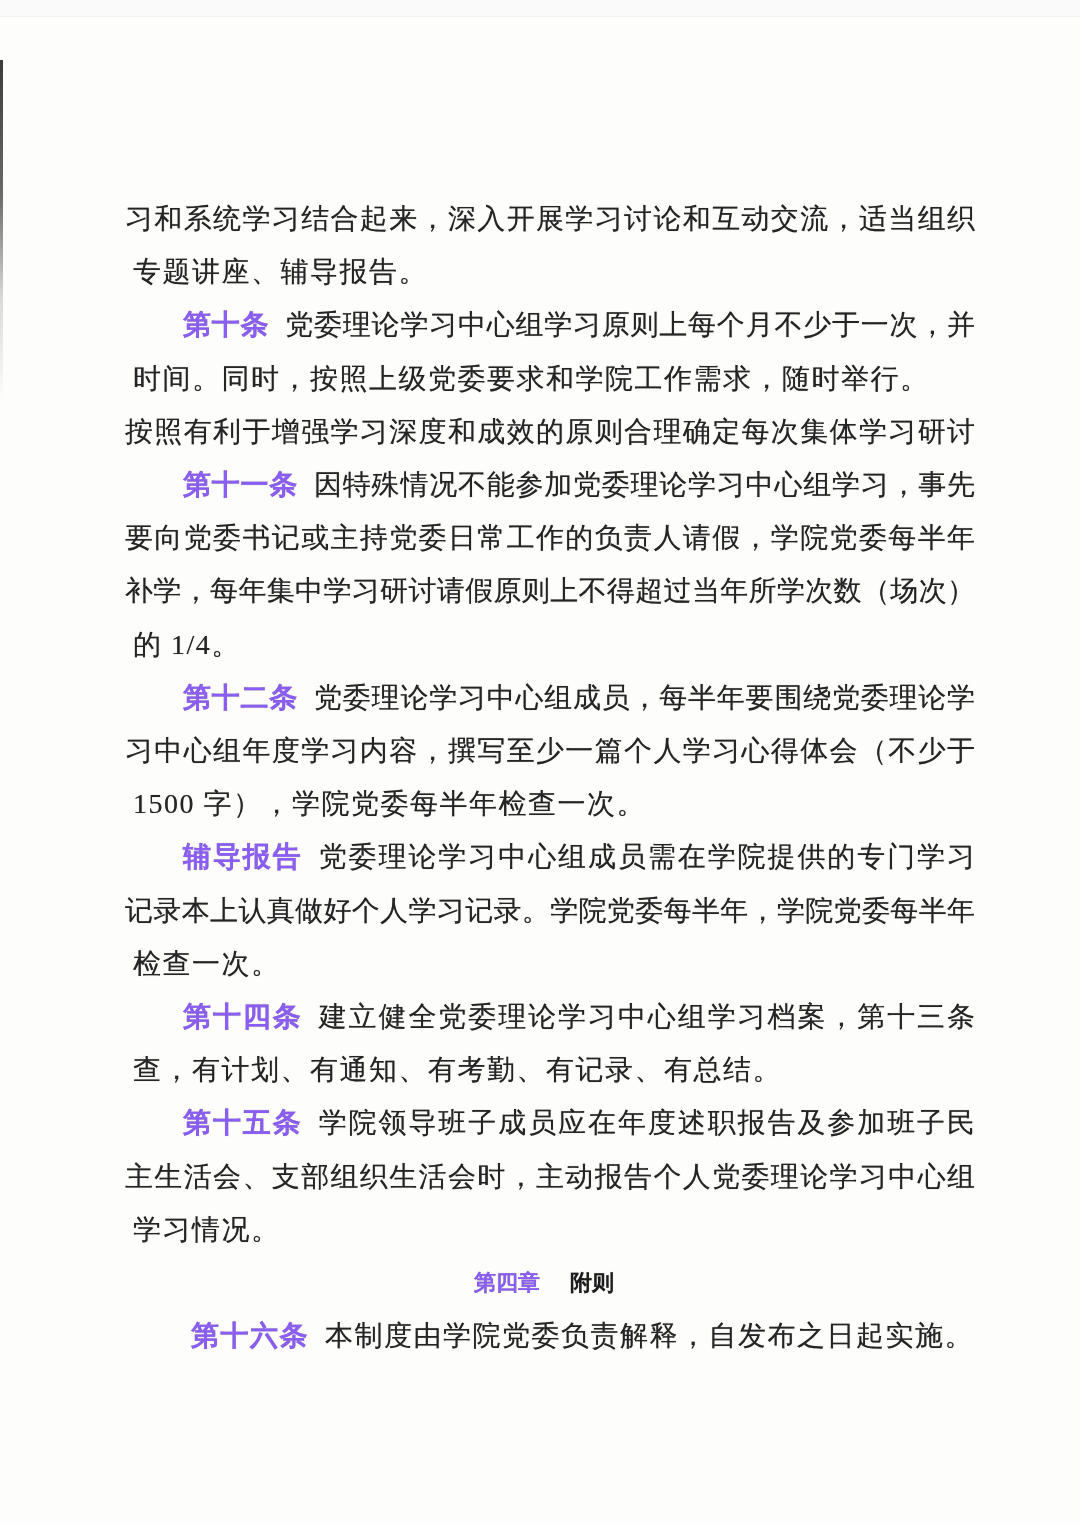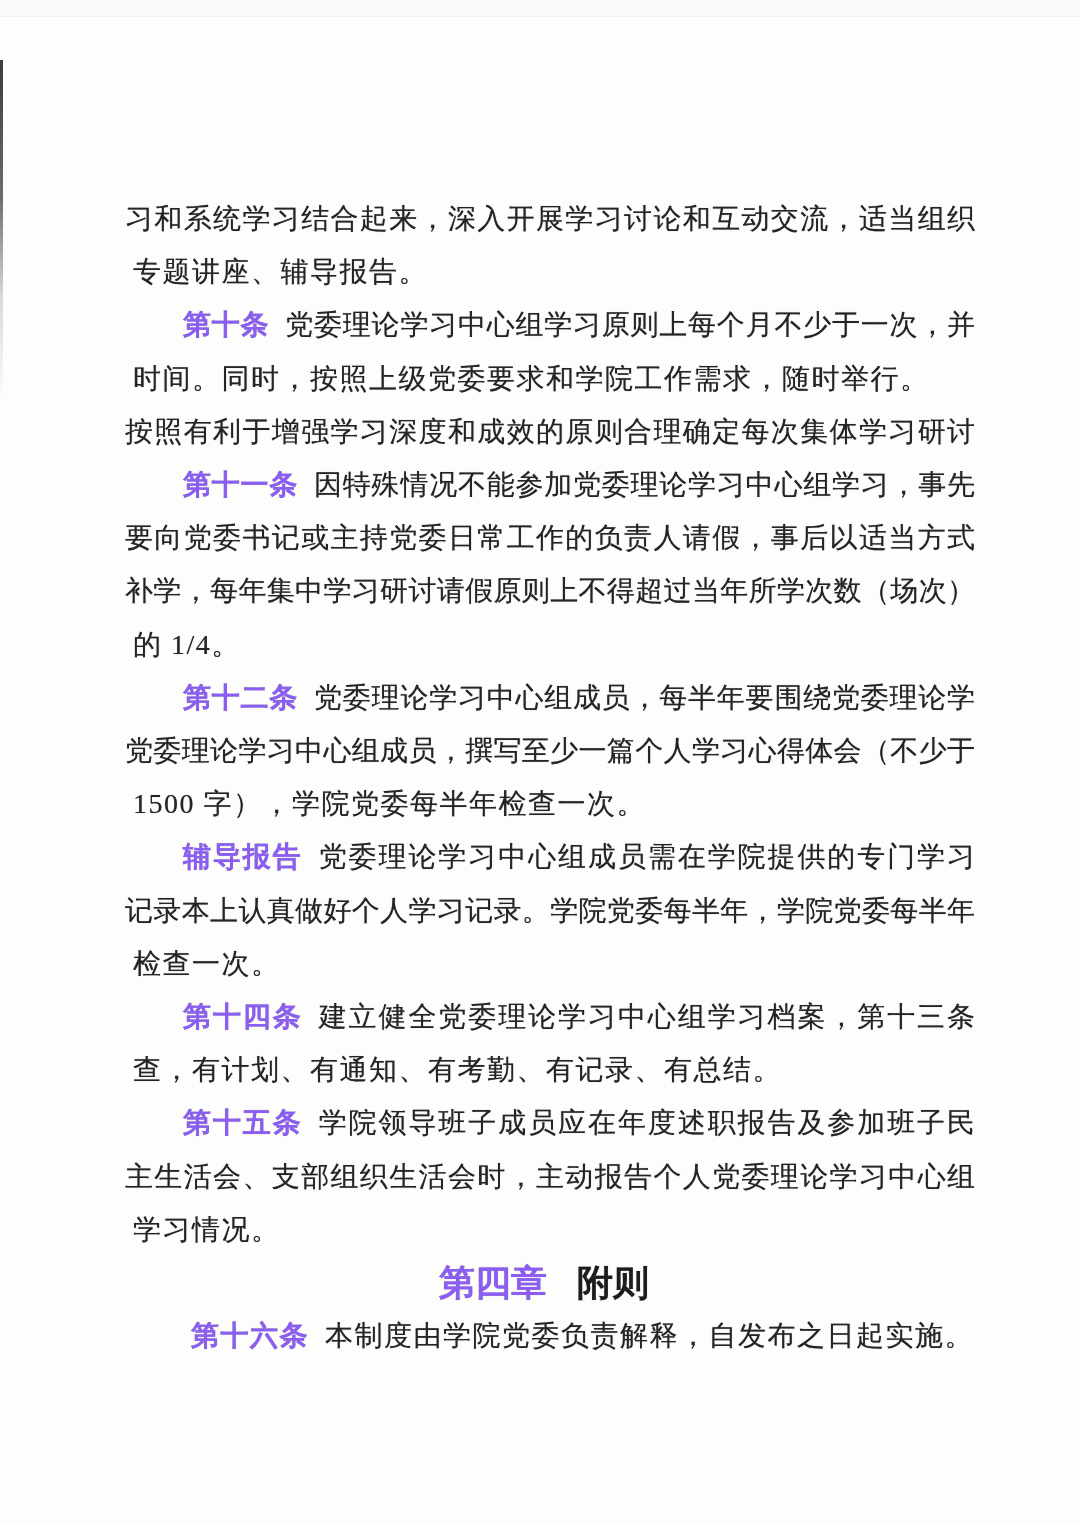--- a/index.html
+++ b/index.html
@@ -58,45 +58,45 @@
     font-weight: 700;
     font-family: "Liberation Sans", "DejaVu Sans", sans-serif;
     color: #8b5cf6;
     margin-right: 16px;
   }
   .line.chapter {
     text-align: center;
     font-weight: 700;
     font-family: "Liberation Sans", "DejaVu Sans", sans-serif;
     color: #1c1c1c;
-    font-size: 36px;
+    font-size: 22px;
   }
   .line.chapter .art-num {
     margin-right: 30px;
   }
 </style>
 </head>
 <body>
 
 <div class="top-strip"></div>
 <div class="scan-edge"></div>
 
 <div class="page-content">
   <div>
       <div class="line justify"><span>习和系统学习结合起来，深入开展学习讨论和互动交流，适当组织</span></div>
       <div class="line"><span>专题讲座、辅导报告。</span></div>
       <div class="line indent justify"><b class="art-num">第十条</b><span>党委理论学习中心组学习原则上每个月不少于一次，并</span></div>
       <div class="line"><span>时间。同时，按照上级党委要求和学院工作需求，随时举行。</span></div>
       <div class="line justify"><span>按照有利于增强学习深度和成效的原则合理确定每次集体学习研讨</span></div>
       <div class="line indent justify"><b class="art-num">第十一条</b><span>因特殊情况不能参加党委理论学习中心组学习，事先</span></div>
-      <div class="line justify"><span>要向党委书记或主持党委日常工作的负责人请假，事后以适当方式</span></div>
+      <div class="line justify"><span>要向党委书记或主持党委日常工作的负责人请假，学院党委每半年</span></div>
       <div class="line justify"><span>补学，每年集中学习研讨请假原则上不得超过当年所学次数（场次）</span></div>
       <div class="line"><span>的 1/4。</span></div>
       <div class="line indent justify"><b class="art-num">第十二条</b><span>党委理论学习中心组成员，每半年要围绕党委理论学</span></div>
-      <div class="line justify"><span>党委理论学习中心组成员，撰写至少一篇个人学习心得体会（不少于</span></div>
+      <div class="line justify"><span>习中心组年度学习内容，撰写至少一篇个人学习心得体会（不少于</span></div>
       <div class="line"><span>1500 字），学院党委每半年检查一次。</span></div>
       <div class="line indent justify"><b class="art-num">辅导报告</b><span>党委理论学习中心组成员需在学院提供的专门学习</span></div>
       <div class="line justify"><span>记录本上认真做好个人学习记录。学院党委每半年，学院党委每半年</span></div>
       <div class="line"><span>检查一次。</span></div>
       <div class="line indent justify"><b class="art-num">第十四条</b><span>建立健全党委理论学习中心组学习档案，第十三条</span></div>
       <div class="line"><span>查，有计划、有通知、有考勤、有记录、有总结。</span></div>
       <div class="line indent justify"><b class="art-num">第十五条</b><span>学院领导班子成员应在年度述职报告及参加班子民</span></div>
       <div class="line justify"><span>主生活会、支部组织生活会时，主动报告个人党委理论学习中心组</span></div>
       <div class="line"><span>学习情况。</span></div>
       <div class="line chapter"><b class="art-num">第四章</b><span>附则</span></div>

